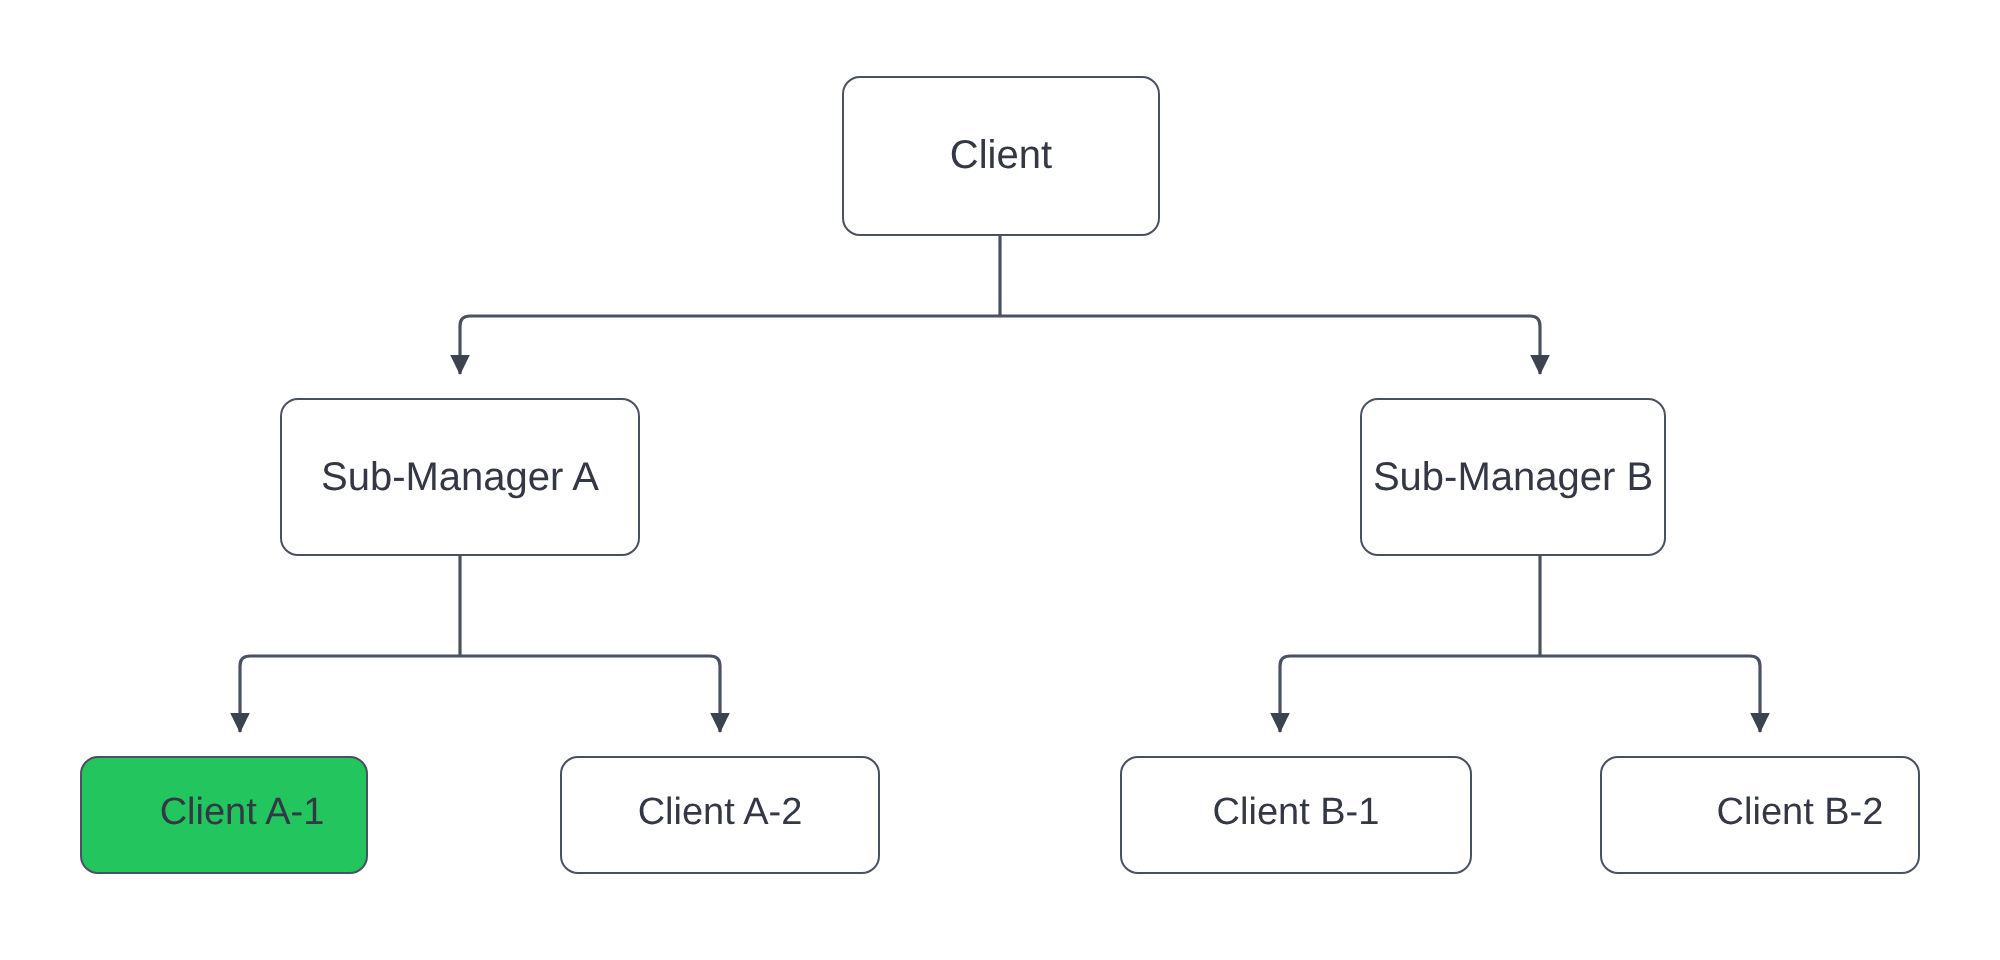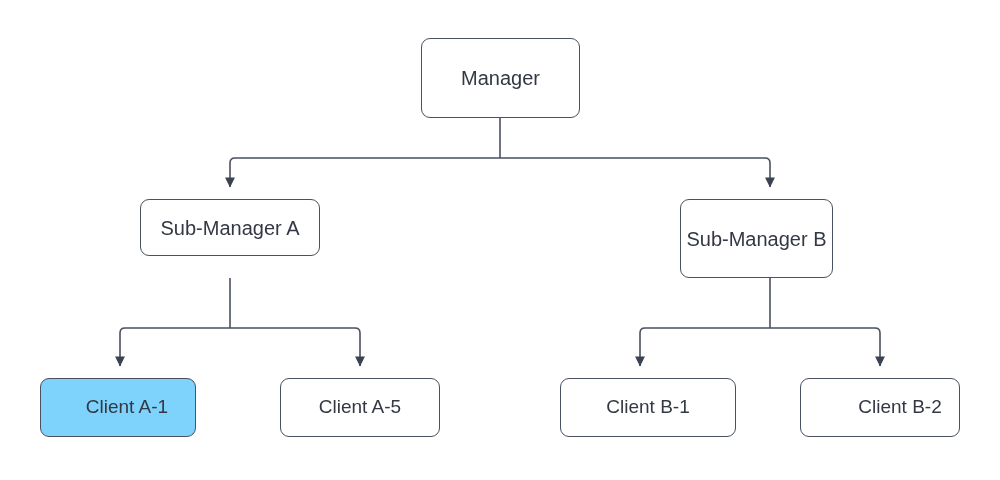--- a/index.html
+++ b/index.html
@@ -77,37 +77,37 @@
       <path d="M 230 328 L 125 328 Q 120 328 120 333 L 120 366" marker-end="url(#arrow)"></path>
       <path d="M 230 328 L 355 328 Q 360 328 360 333 L 360 366" marker-end="url(#arrow)"></path>
 
       <path d="M 770 278 L 770 328"></path>
       <path d="M 770 328 L 645 328 Q 640 328 640 333 L 640 366" marker-end="url(#arrow)"></path>
       <path d="M 770 328 L 875 328 Q 880 328 880 333 L 880 366" marker-end="url(#arrow)"></path>
     </g>
   </svg>
 
   <div class="node level-1" style="left: 421px; top: 38px; width: 159px; height: 80px; background: rgb(255, 255, 255); border-color: rgb(74, 81, 96); color: rgb(51, 56, 68);">
-    <span class="node-label">Manager</span>
+    <span class="node-label">Client</span>
   </div>
 
-  <div class="node level-2" style="left: 140px; top: 199px; width: 180px; height: 57px; background: rgb(255, 255, 255); border-color: rgb(74, 81, 96); color: rgb(51, 56, 68); text-align: center;">
+  <div class="node level-2" style="left: 140px; top: 199px; width: 180px; height: 79px; background: rgb(255, 255, 255); border-color: rgb(74, 81, 96); color: rgb(51, 56, 68); text-align: center;">
     <span class="node-label">Sub-Manager A</span>
   </div>
 
   <div class="node level-2" style="left: 680px; top: 199px; width: 153px; height: 79px; background: rgb(255, 255, 255); border-color: rgb(74, 81, 96); color: rgb(51, 56, 68);">
     <span class="node-label">Sub-Manager B</span>
   </div>
 
-  <div class="node level-3" style="left: 40px; top: 378px; width: 156px; height: 59px; background: #7dd3fc; border-color: rgb(74, 81, 96); color: rgb(51, 56, 68); padding-left: 18px;">
+  <div class="node level-3" style="left: 40px; top: 378px; width: 144px; height: 59px; background: #22c55e; border-color: rgb(74, 81, 96); color: rgb(51, 56, 68); padding-left: 18px;">
     <span class="node-label">Client A-1</span>
   </div>
 
   <div class="node level-3" style="left: 280px; top: 378px; width: 160px; height: 59px; background: rgb(255, 255, 255); border-color: rgb(74, 81, 96); color: rgb(51, 56, 68);">
-    <span class="node-label">Client A-5</span>
+    <span class="node-label">Client A-2</span>
   </div>
 
   <div class="node level-3" style="left: 560px; top: 378px; width: 176px; height: 59px; background: rgb(255, 255, 255); border-color: rgb(74, 81, 96); color: rgb(51, 56, 68);">
     <span class="node-label">Client B-1</span>
   </div>
 
   <div class="node level-3" style="left: 800px; top: 378px; width: 160px; height: 59px; background: rgb(255, 255, 255); border-color: rgb(74, 81, 96); color: rgb(51, 56, 68); padding-left: 40px;">
     <span class="node-label">Client B-2</span>
   </div>
 

